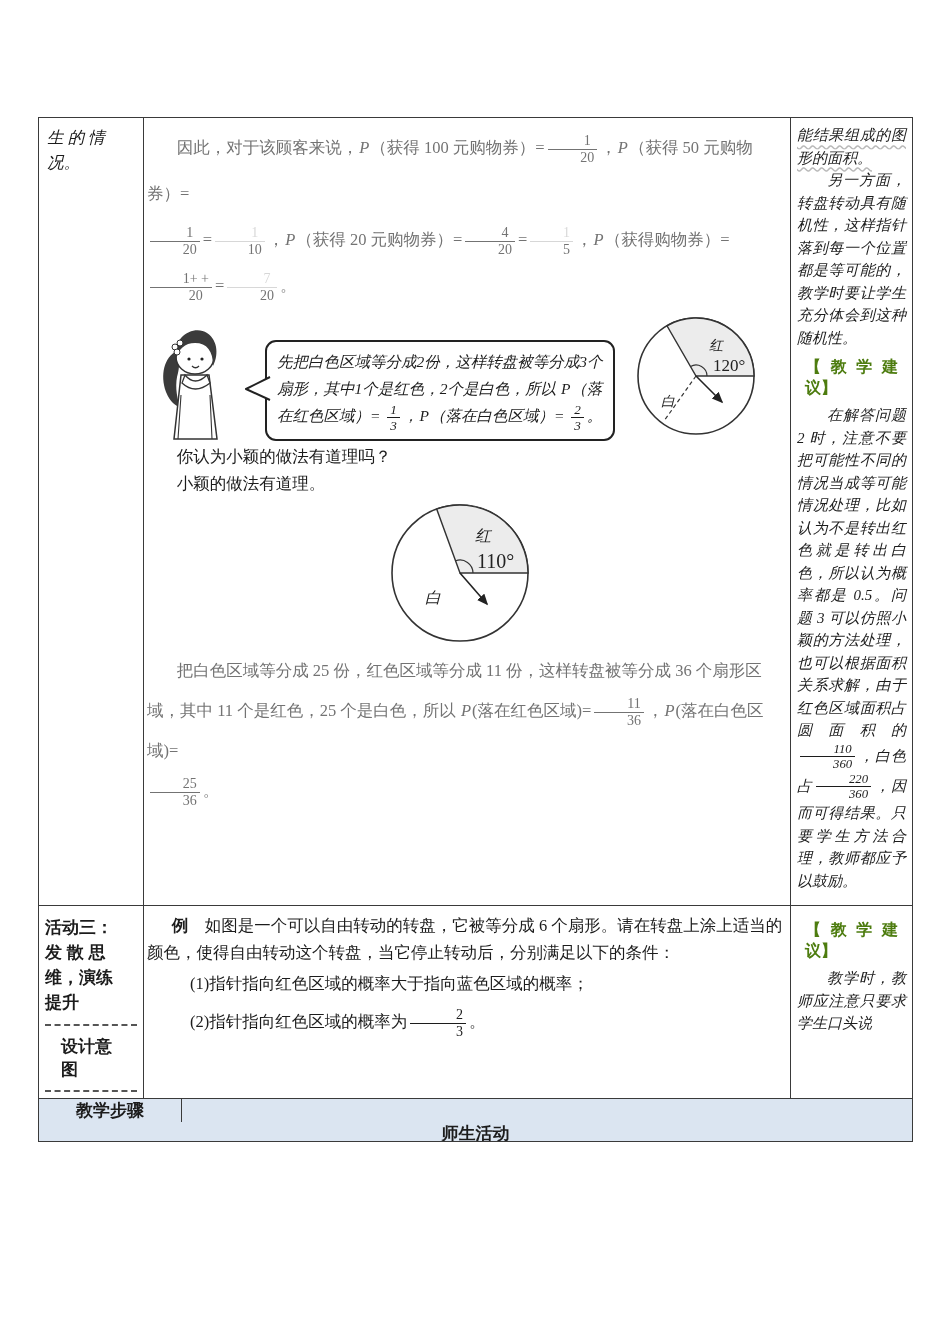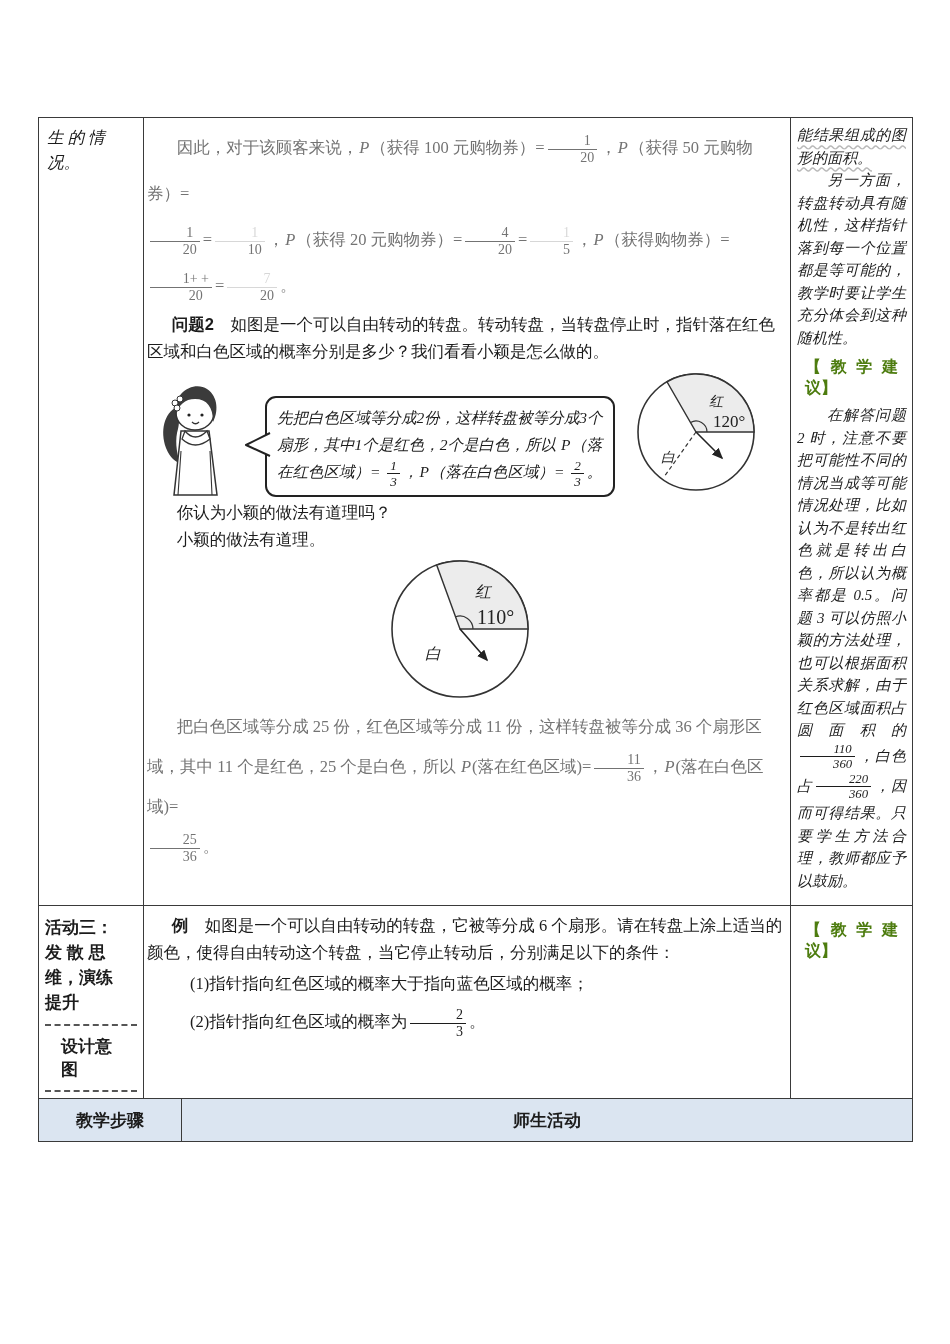--- a/index.html
+++ b/index.html
@@ -44,41 +44,40 @@
   
   .act-cell{padding:9px 6px;}
   .act-title{font:700 17px "Liberation Sans","DejaVu Sans",sans-serif;line-height:25px;text-align:justify;}
   .dashed{border-top:2px dashed #555;margin:9px 0;}
   .design{font:700 17px "Liberation Sans","DejaVu Sans",sans-serif;margin:2px 16px;}
   .tail-text{font-size:16px;margin-top:12px;font-style:italic;}
   .ex-cell{padding:6px 7px 0 3px;font-size:16.5px;}
   .item{text-indent:2.6em;line-height:27px;margin-top:4px;}
   .frac-line{line-height:46px;margin-top:2px;}
   
-  .hdr-row{grid-column:1/4;display:flex;background:#dbe5f1;border-bottom:none;}
+  .hdr-row{grid-column:1/4;display:flex;background:#dbe5f1;border-bottom:none;flex-direction:column;}
   .hdr-c1{width:142px;border-right:1.2px solid #3a3a3a;display:flex;align-items:center;justify-content:center;
           font:700 17px "Liberation Sans","DejaVu Sans",sans-serif;}
   .hdr-c2{flex:1;display:flex;align-items:center;justify-content:center;
           font:700 17px "Liberation Sans","DejaVu Sans",sans-serif;}
   svg text{font-family:"Liberation Serif","DejaVu Serif",serif;fill:#222;}
 </style>
 </head>
 <body>
 
 <div class="page">
   <div class="doc-table">
 
     <div class="cell left-cell kai">
       <div class="pre">生 的 情
 况。</div>
     </div>
 
     <div class="cell main-cell">
       <p class="cyan formula">因此，对于该顾客来说，<span class="var">P</span>（获得 100 元购物券）=<span class="frac"><span class="num">1</span><span class="den">20</span></span>，<span class="var">P</span>（获得 50 元购物券）=<br><span class="frac"><span class="num">1</span><span class="den">20</span></span>=<span class="frac"><span class="num faint">1</span><span class="den">10</span></span>，<span class="var">P</span>（获得 20 元购物券）=<span class="frac"><span class="num">4</span><span class="den">20</span></span>=<span class="frac"><span class="num faint">1</span><span class="den">5</span></span>，<span class="var">P</span>（获得购物券）=<span class="frac"><span class="num">1+ +</span><span class="den">20</span></span>=<span class="frac"><span class="num faint">7</span><span class="den">20</span></span>。</p>
-      <p class="para"><span class="lbl">问题2</span>　如图是一个可以自由转动的转盘。转动转盘，当转盘停止时，指针落在红色区域和白色区域的概率分别是多少？我们看看小颖是怎么做的。</p>
 
       <div class="figure-row">
         <svg class="girl" width="92" height="118" viewBox="0 0 92 118">
           <path d="M30 28 C17 34 13 52 19 69 C23 79 29 83 33 84 C29 72 28 60 31 50 C33 42 32 34 30 28 Z" fill="#3b3b3b"></path>
           <ellipse cx="48" cy="34" rx="19" ry="17" fill="#fff" stroke="#333" stroke-width="1.5"></ellipse>
           <path d="M29 37 C25 12 48 2 60 10 C72 18 71 34 66 43 C66 28 60 20 48 20 C38 20 31 26 29 37 Z" fill="#3b3b3b"></path>
           <circle cx="28" cy="24" r="3" fill="#fff" stroke="#333" stroke-width="1"></circle>
           <circle cx="33" cy="20" r="3" fill="#fff" stroke="#333" stroke-width="1"></circle>
           <circle cx="30" cy="29" r="3" fill="#fff" stroke="#333" stroke-width="1"></circle>
           <circle cx="42" cy="36" r="1.6" fill="#222"></circle>
@@ -154,20 +153,21 @@
     </div>
 
     <div class="cell ex-cell">
       <p class="para"><span class="lbl">例</span>　如图是一个可以自由转动的转盘，它被等分成 6 个扇形。请在转盘上涂上适当的颜色，使得自由转动这个转盘，当它停止转动后，分别满足以下的条件：</p>
       <p class="item">(1)指针指向红色区域的概率大于指向蓝色区域的概率；</p>
       <p class="item frac-line">(2)指针指向红色区域的概率为<span class="frac"><span class="num">2</span><span class="den">3</span></span>。</p>
     </div>
 
     <div class="cell right-cell kai no-r">
       <div class="blue-header">【教学建议】</div>
+      <p class="rpara">教学时，教师应注意只要求学生口头说</p>
     </div>
 
     <div class="cell hdr-row no-r" style="border-bottom:none;">
       <div class="hdr-c1">教学步骤</div>
       <div class="hdr-c2">师生活动</div>
     </div>
 
   </div>
 </div>
 

